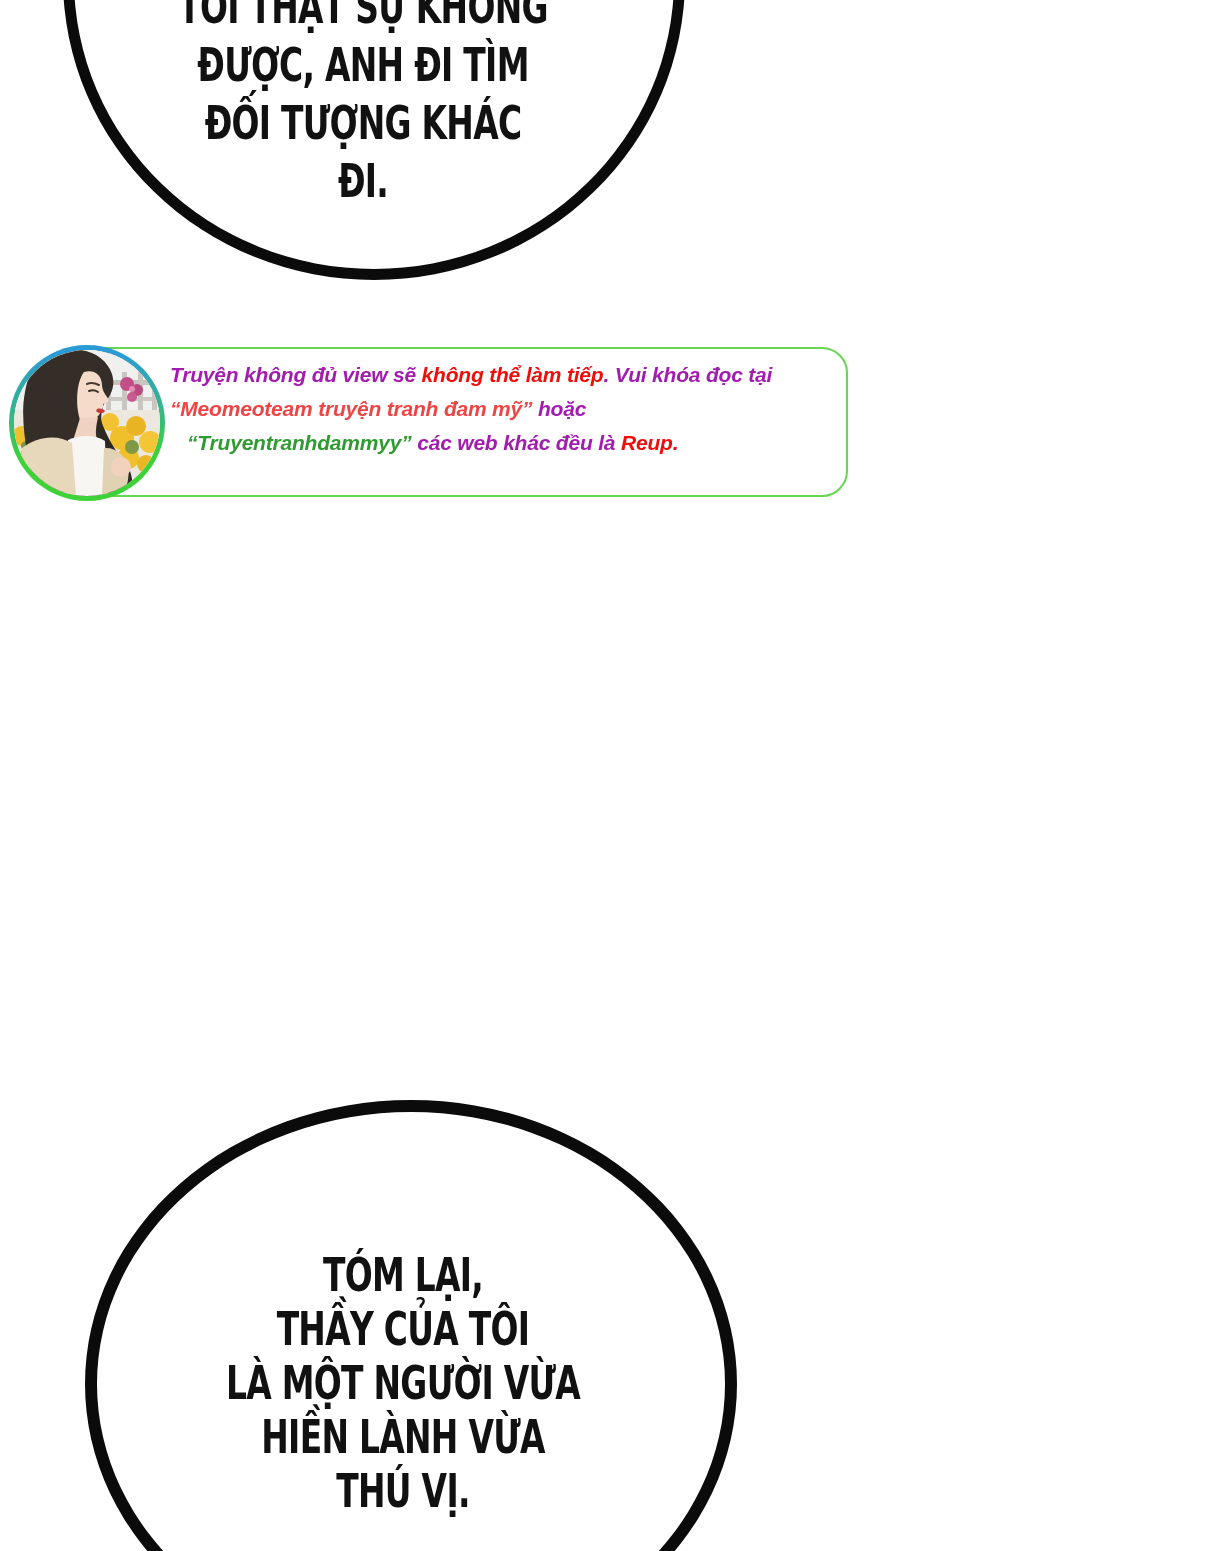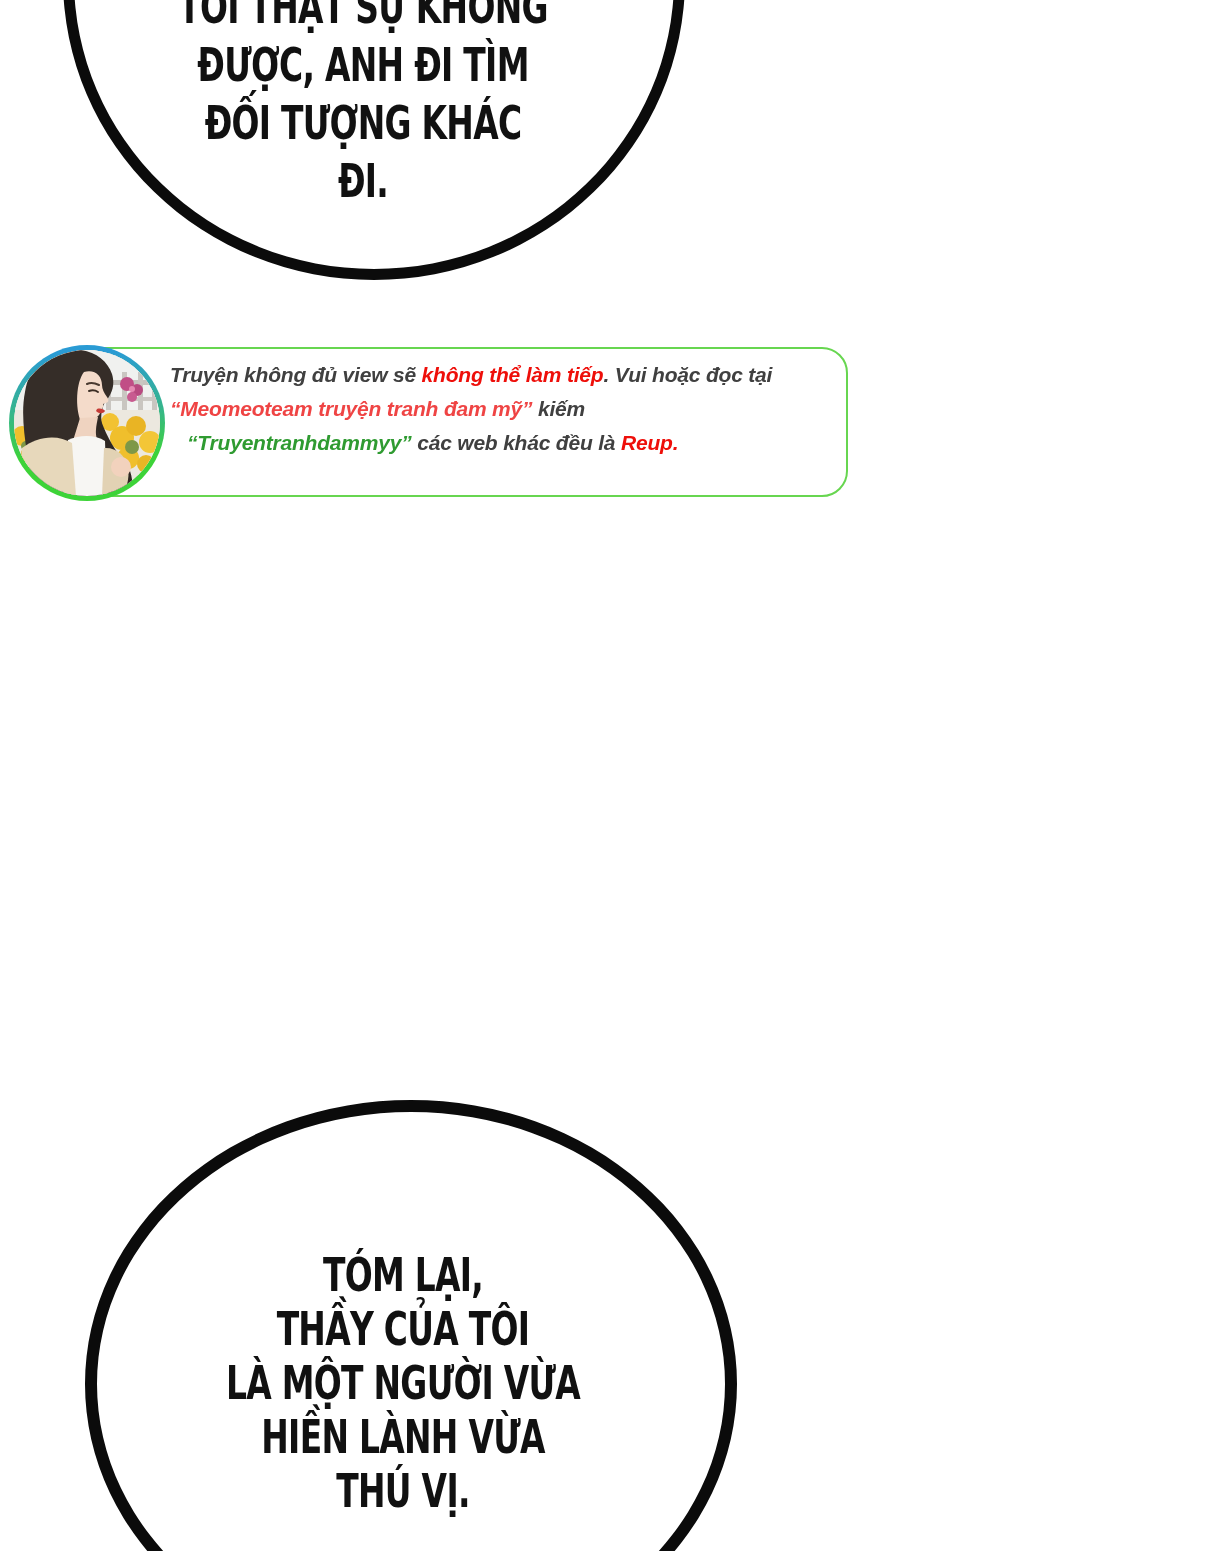--- a/index.html
+++ b/index.html
@@ -58,21 +58,21 @@
     left: 170px; top: 358px; width: 690px;
     font-family: "Liberation Sans", sans-serif;
     font-weight: 700;
     font-style: italic;
     font-size: 21px;
     line-height: 34px;
     letter-spacing: -0.2px;
     color: #151515;
     white-space: nowrap;
   }
-  .ct-black  { color: #404040; }
+  .ct-black  { color: #a21caf; }
   .ct-red    { color: #ee0f0a; text-align: center; }
   .ct-orange { color: #f3a60d; }
   .ct-blue   { color: #ef4444; }
   .ct-green  { color: #2f9b31; margin-left: 17px; }
 
   
   .avatar-ring {
     position: absolute;
     left: 9px; top: 345px; width: 156px; height: 156px;
     border-radius: 50%;
@@ -161,24 +161,24 @@
         <path fill="#e7d8bb" d="M 8,98 C 23,86 44,84 58,93 L 62,146 L 4,146 Z"></path>
         <path fill="#e2d2b4" d="M 90,98 C 102,97 111,105 114,117 C 116,129 112,139 108,146 L 88,146 Z"></path>
 
         <circle cx="107" cy="117" r="10" fill="#f2d2bd"></circle>
       </svg>
     </div>
   </div>
 
   <div class="note-text">
     <div>
-      <span class="ct-black">Truyện không đủ view sẽ </span><span class="ct-red">không thể làm tiếp</span><span class="ct-black">. Vui hoặc đọc tại</span>
+      <span class="ct-black">Truyện không đủ view sẽ </span><span class="ct-red">không thể làm tiếp</span><span class="ct-black">. Vui khóa đọc tại</span>
     </div>
     <div>
-      <span class="ct-blue">“Meomeoteam truyện tranh đam mỹ”</span><span class="ct-black"> kiếm</span>
+      <span class="ct-blue">“Meomeoteam truyện tranh đam mỹ”</span><span class="ct-black"> hoặc</span>
     </div>
     <div>
       <span class="ct-green">“Truyentranhdammyy”</span><span class="ct-black"> các web khác đều là </span><span class="ct-red">Reup.</span>
     </div>
   </div>
 
   <div class="bubble bottom"></div>
   <div class="bubble-text bottom">
     <div>TÓM LẠI,</div>
     <div>THẦY CỦA TÔI</div>

